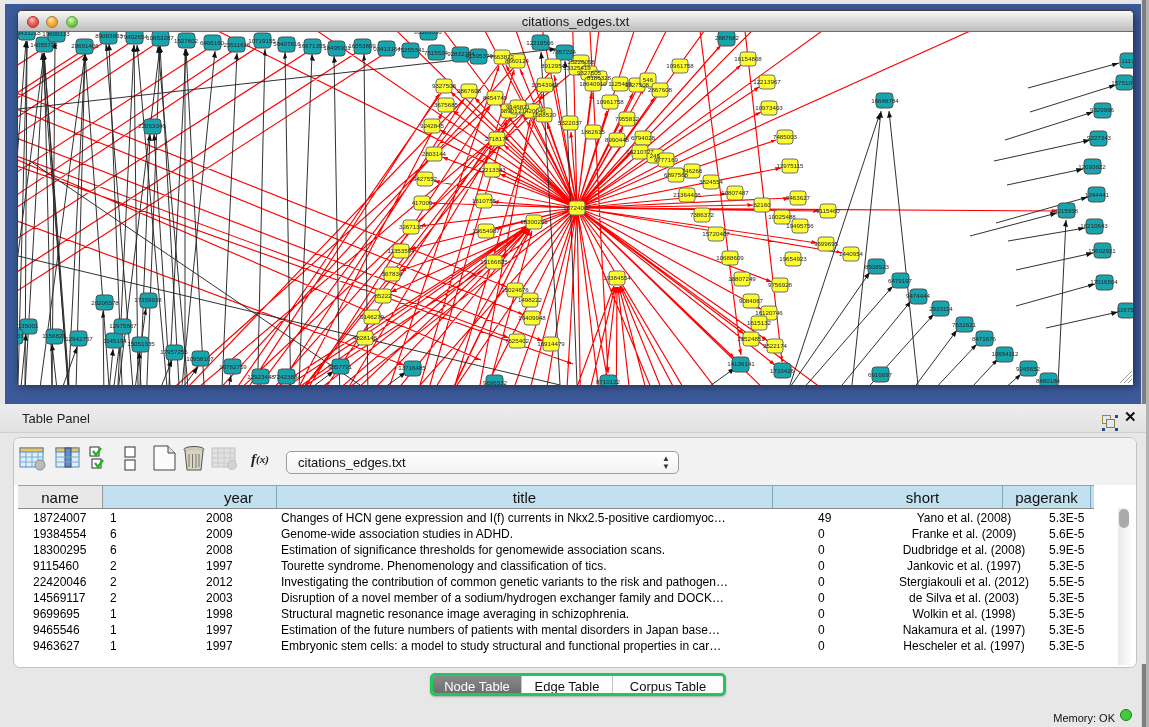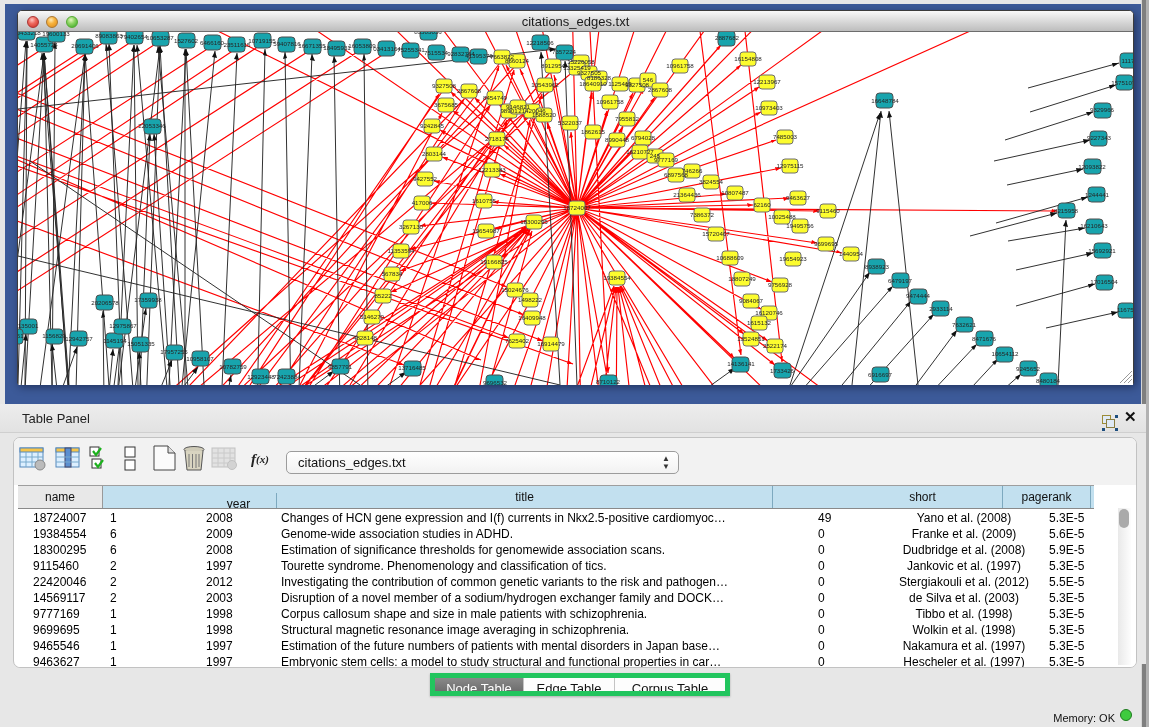--- a/index.html
+++ b/index.html
@@ -14,34 +14,34 @@
 .canvas { position:absolute; left:0; top:21px; width:1115px; height:353px; background:#fff; overflow:hidden; }
 .tp { position:absolute; left:0; top:404px; width:1146px; height:260px; background:#e7e7e7; }
 .tph { position:absolute; left:0; top:0; width:100%; height:29px; background:linear-gradient(#ededed,#e2e2e2); border-bottom:1px solid #cfcfcf; }
 .tph .t { position:absolute; left:22px; top:7px; font-size:13px; color:#222; }
 .tph .x { position:absolute; left:1124px; top:4px; font-size:15px; color:#111; font-weight:bold; }
 .cont { position:absolute; left:13px; top:33px; width:1124px; height:231px; background:#fff; border:1px solid #c2c2c2; border-radius:7px; overflow:hidden; }
 .toolbar { position:absolute; left:0; top:0; width:100%; height:47px; background:#f2f2f2; }
 .dd { position:absolute; left:272px; top:13px; width:393px; height:23px; background:linear-gradient(#fff,#f2f2f2); border:1px solid #9c9c9c; border-radius:5px; font-size:13px; color:#111; line-height:21px; padding-left:11px; }
 .dd .arr { position:absolute; right:8px; top:3px; font-size:8px; color:#333; line-height:8px; }
 .thead { position:absolute; left:4px; top:47px; width:1076px; height:24px; display:flex; border-top:1px solid #9e9e9e; border-bottom:1px solid #8a8a8a; background:#c2e0ef; }
-.thead span { display:block; border-right:1px solid #7da9bf; font-size:12px; text-align:center; line-height:23px; color:#111; overflow:hidden; white-space:nowrap; }
+.thead span { display:block; border-right:1px solid #7da9bf; font-size:15px; text-align:center; line-height:23px; color:#111; overflow:hidden; white-space:nowrap; }
 .thead .h1 { width:85px; background:#e8e8e8; border-right:1px solid #999; }
-.thead .h2 { width:98px;margin-top:30px; } .thead .h3 { width:76px;margin-top:7px; } .thead .h4 { width:496px; }
+.thead .h2 { width:98px;margin-top:30px; } .thead .h3 { width:76px; } .thead .h4 { width:496px; }
 .thead .h5 { width:70px;margin-top:48px; } .thead .h6 { width:160px; } .thead .h7 { width:88px; }
 .tbody { position:absolute; left:4px; top:72px; width:1120px; height:160px; background:#fff; overflow:hidden; }
 .tr { height:16px; white-space:nowrap; font-size:12px; color:#000; }
 .tr span { display:inline-block; overflow:hidden; vertical-align:top; line-height:16px; }
 .c1 { width:85px; padding-left:15px; } .c2 { width:98px; padding-left:7px; }
 .c3 { width:76px; padding-left:5px; } .c4 { width:496px; padding-left:4px; }
 .c5 { width:70px; padding-left:4px;margin-left:41px; } .c6 { width:160px; text-align:center; }
 .c7 { width:88px; padding-left:5px; }
 .sb { position:absolute; right:5px; top:70px; width:13px; height:157px; background:linear-gradient(90deg,#e9e9e9,#fdfdfd); }
 .sb .th { position:absolute; left:1px; top:1px; width:10px; height:19px; border-radius:5px; background:#aaa; }
-.tabs { position:absolute; left:430px; top:269px; height:23px; display:flex; font-size:13px; border:5px solid #22c55e; border-radius:0; overflow:hidden; background:#fdfdfd; box-shadow:0 1px 2px rgba(0,0,0,.25); }
+.tabs { position:absolute; left:430px; top:269px; height:23px; display:flex; font-size:13px; border:3px solid #22c55e; border-radius:5px; overflow:hidden; background:#fdfdfd; box-shadow:0 1px 2px rgba(0,0,0,.25); }
 .tabs div { line-height:21px; text-align:center; color:#111; border-right:1px solid #c4c4c4; }
 .tabs .t1 { width:89px; } .tabs .t2 { width:91px; } .tabs .t3 { width:110px; border-right:none; }
 .tabs .sel { background:linear-gradient(#898989,#6e6e6e); color:#fff; }
 .mem { position:absolute; right:31px; top:308px; font-size:11px; color:#111; }
 .dot { position:absolute; right:14px; top:305px; width:12px; height:12px; border-radius:50%; background:#3ecb3e; border:1px solid #1e7a1e; }
 </style></head><body>
 <div class="blue"></div>
 <div class="win">
   <div class="titlebar">
       <div class="title">citations_edges.txt</div>
@@ -430,21 +430,20 @@
         <span class="h6">short</span>
         <span class="h7">pagerank</span>
     </div>
     <div class="tbody">
 <div class="tr"><span class="c1">18724007</span><span class="c2">1</span><span class="c3">2008</span><span class="c4">Changes of HCN gene expression and I(f) currents in Nkx2.5-positive cardiomyoc…</span><span class="c5">49</span><span class="c6">Yano et al. (2008)</span><span class="c7">5.3E-5</span></div>
 <div class="tr"><span class="c1">19384554</span><span class="c2">6</span><span class="c3">2009</span><span class="c4">Genome-wide association studies in ADHD.</span><span class="c5">0</span><span class="c6">Franke et al. (2009)</span><span class="c7">5.6E-5</span></div>
 <div class="tr"><span class="c1">18300295</span><span class="c2">6</span><span class="c3">2008</span><span class="c4">Estimation of significance thresholds for genomewide association scans.</span><span class="c5">0</span><span class="c6">Dudbridge et al. (2008)</span><span class="c7">5.9E-5</span></div>
 <div class="tr"><span class="c1">9115460</span><span class="c2">2</span><span class="c3">1997</span><span class="c4">Tourette syndrome. Phenomenology and classification of tics.</span><span class="c5">0</span><span class="c6">Jankovic et al. (1997)</span><span class="c7">5.3E-5</span></div>
 <div class="tr"><span class="c1">22420046</span><span class="c2">2</span><span class="c3">2012</span><span class="c4">Investigating the contribution of common genetic variants to the risk and pathogen…</span><span class="c5">0</span><span class="c6">Stergiakouli et al. (2012)</span><span class="c7">5.5E-5</span></div>
 <div class="tr"><span class="c1">14569117</span><span class="c2">2</span><span class="c3">2003</span><span class="c4">Disruption of a novel member of a sodium/hydrogen exchanger family and DOCK…</span><span class="c5">0</span><span class="c6">de Silva et al. (2003)</span><span class="c7">5.3E-5</span></div>
-<div class="tr"><span class="c1">9777169</span><span class="c2">1</span><span class="c3">1998</span><span class="c4">Corpus callosum shape and size in male patients with schizophrenia.</span><span class="c5">0</span><span class="c6">Tibbo et al. (1998)</span><span class="c7">5.3E-5</span></div>
 <div class="tr"><span class="c1">9699695</span><span class="c2">1</span><span class="c3">1998</span><span class="c4">Structural magnetic resonance image averaging in schizophrenia.</span><span class="c5">0</span><span class="c6">Wolkin et al. (1998)</span><span class="c7">5.3E-5</span></div>
 <div class="tr"><span class="c1">9465546</span><span class="c2">1</span><span class="c3">1997</span><span class="c4">Estimation of the future numbers of patients with mental disorders in Japan base…</span><span class="c5">0</span><span class="c6">Nakamura et al. (1997)</span><span class="c7">5.3E-5</span></div>
 <div class="tr"><span class="c1">9463627</span><span class="c2">1</span><span class="c3">1997</span><span class="c4">Embryonic stem cells: a model to study structural and functional properties in car…</span><span class="c5">0</span><span class="c6">Hescheler et al. (1997)</span><span class="c7">5.3E-5</span></div>
     </div>
     <div class="sb">
         <div class="th"></div>
       </div>
   </div>
   <div class="tabs">
       <div class="sel t1">Node Table</div>

